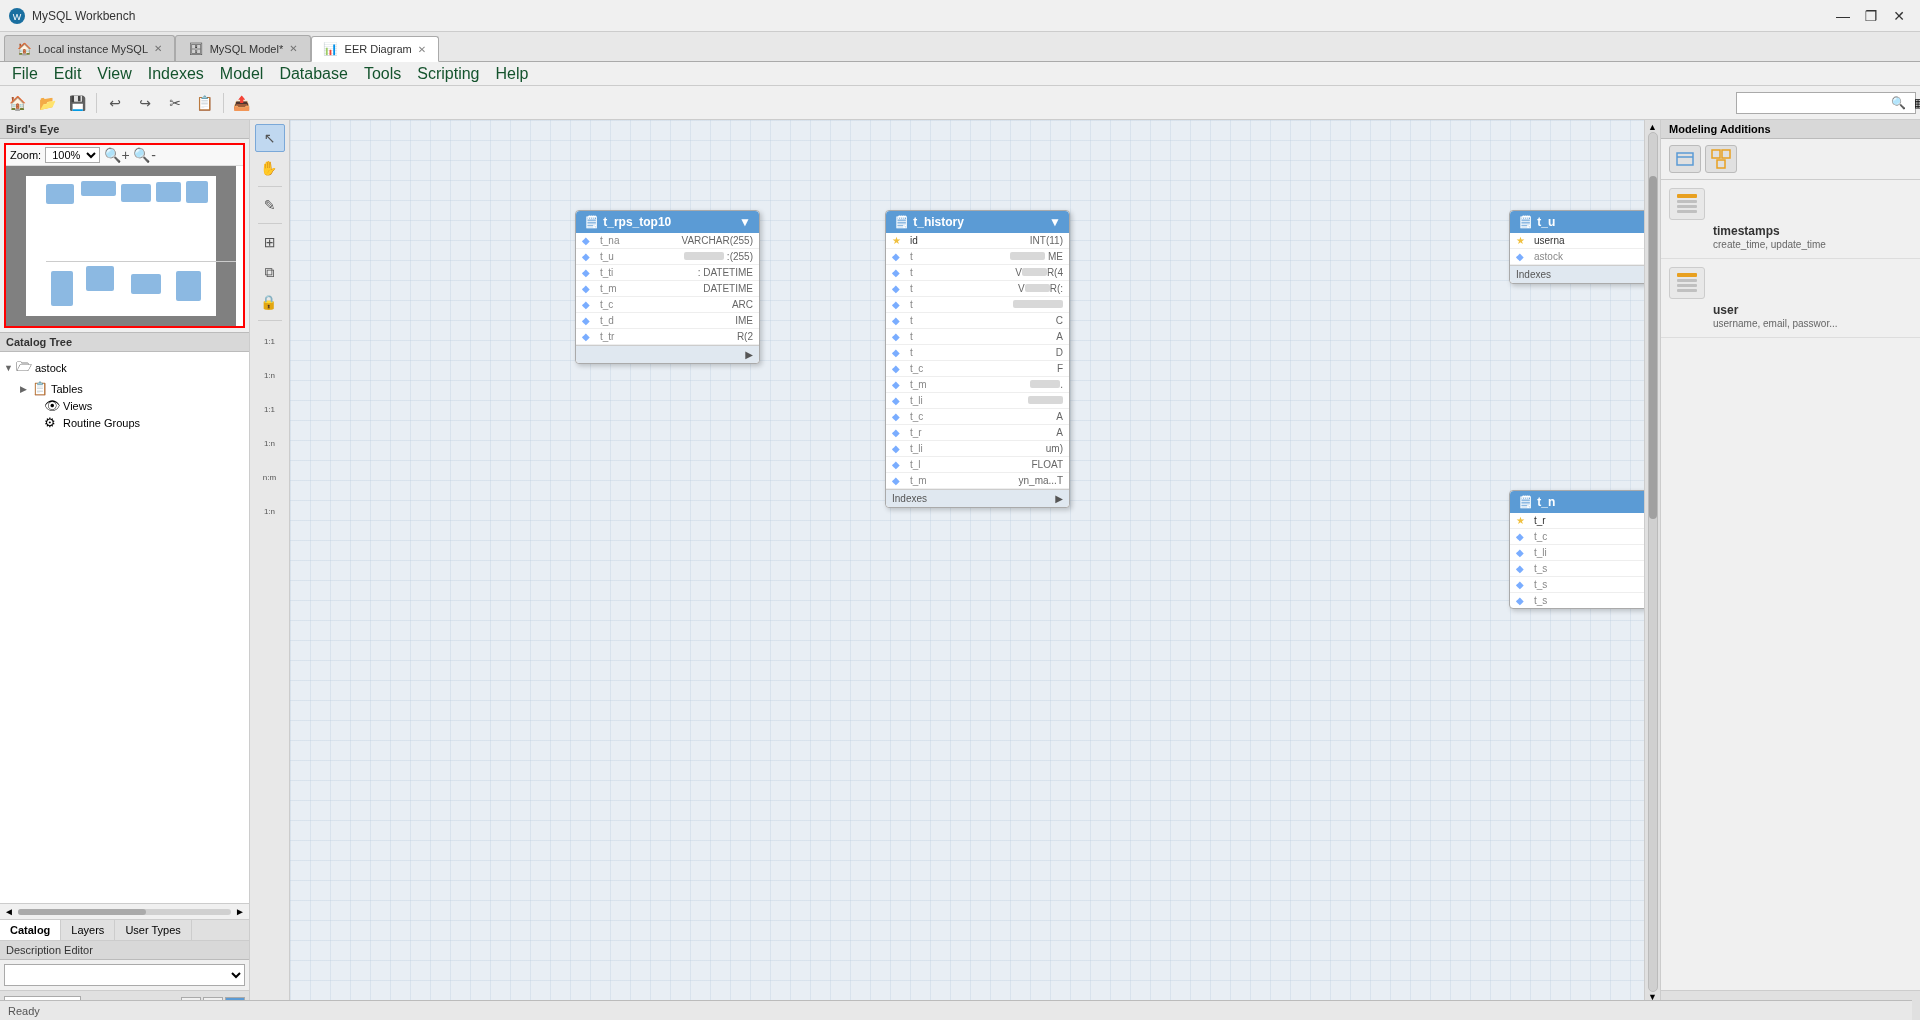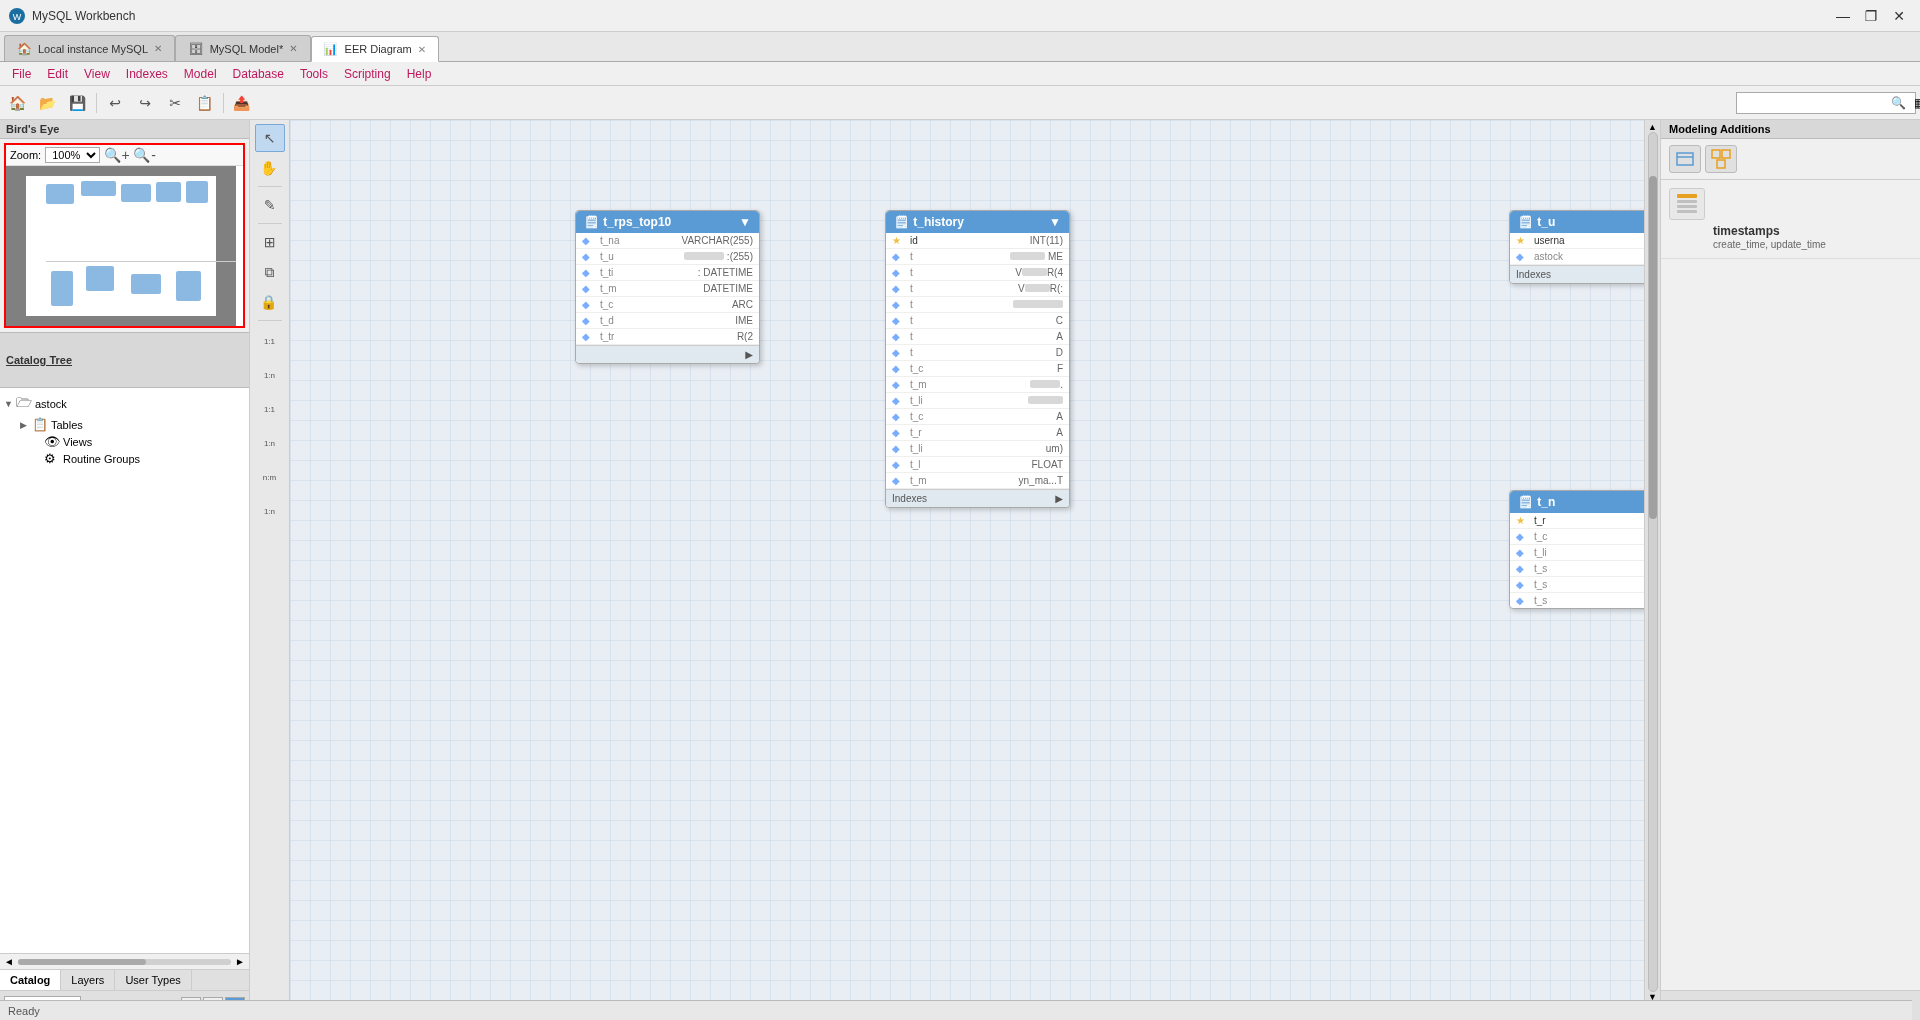--- a/index.html
+++ b/index.html
@@ -51,22 +51,22 @@
       background: #f0f0f0;
       height: 24px;
       display: flex;
       align-items: center;
       padding: 0 4px;
       border-bottom: 1px solid #ccc;
     }
     .menu-item {
       padding: 2px 8px;
       cursor: pointer;
-      font-size: 12px;
-      color: #be185d;
+      font-size: 16px;
+      color: #14532d;
     }
 
     
     .toolbar {
       background: #f0f0f0;
       height: 34px;
       display: flex;
       align-items: center;
       padding: 0 4px;
       border-bottom: 1px solid #ccc;
@@ -166,27 +166,26 @@
     .be-table {
       position: absolute;
       background: #5b9bd5;
       opacity: 0.7;
       border-radius: 2px;
     }
 
     
     .catalog-header {
       background: #d8d8d8;
-      padding: 21px 6px;
+      padding: 3px 6px;
       font-size: 11px;
       font-weight: bold;
       color: #333;
       border-bottom: 1px solid #bbb;
       border-top: 1px solid #bbb;
-      text-decoration: underline;
     }
     .catalog-tree {
       flex: 1;
       overflow-y: auto;
       padding: 4px;
       background: white;
     }
     .tree-item {
       display: flex;
       align-items: center;
@@ -645,20 +644,26 @@
       </div>
       <span style="cursor:pointer;font-size:10px;">►</span>
     </div>
 
     <div class="catalog-tabs">
       <div class="cat-tab active">Catalog</div>
       <div class="cat-tab">Layers</div>
       <div class="cat-tab">User Types</div>
     </div>
 
+    <div class="desc-section">
+      <div class="desc-header">Description Editor</div>
+      <select class="desc-select">
+        <option value=""></option>
+      </select>
+    </div>
 
     <div class="bottom-tabs">
       <div class="bottom-tab active">Description</div>
       <div class="bottom-tab">Properties</div>
       <div class="bottom-nav">
         <button class="bottom-nav-btn">◄</button>
         <button class="bottom-nav-btn">►</button>
         <button class="bottom-nav-btn" style="background:#5b9bd5;color:white;">▼</button>
       </div>
     </div>
@@ -963,20 +968,34 @@
           <rect x="2" y="13" width="20" height="3" fill="#c0c0c0" rx="1"></rect>
           <rect x="2" y="18" width="20" height="3" fill="#c0c0c0" rx="1"></rect>
         </svg>
       </div>
       <div class="template-info">
         <div class="template-name">timestamps</div>
         <div class="template-desc">create_time, update_time</div>
       </div>
     </div>
 
+    <div class="template-item">
+      <div class="template-icon-box">
+        <svg width="24" height="24" viewBox="0 0 24 24">
+          <rect x="2" y="2" width="20" height="4" fill="#e8a020" rx="1"></rect>
+          <rect x="2" y="8" width="20" height="3" fill="#c0c0c0" rx="1"></rect>
+          <rect x="2" y="13" width="20" height="3" fill="#c0c0c0" rx="1"></rect>
+          <rect x="2" y="18" width="20" height="3" fill="#c0c0c0" rx="1"></rect>
+        </svg>
+      </div>
+      <div class="template-info">
+        <div class="template-name">user</div>
+        <div class="template-desc">username, email, passwor...</div>
+      </div>
+    </div>
 
 
     <div style="flex:1;"></div>
 
     <div class="right-bottom-tabs">
       <div class="right-bottom-tab active">Templates</div>
     </div>
   </div>
 
 </div>

